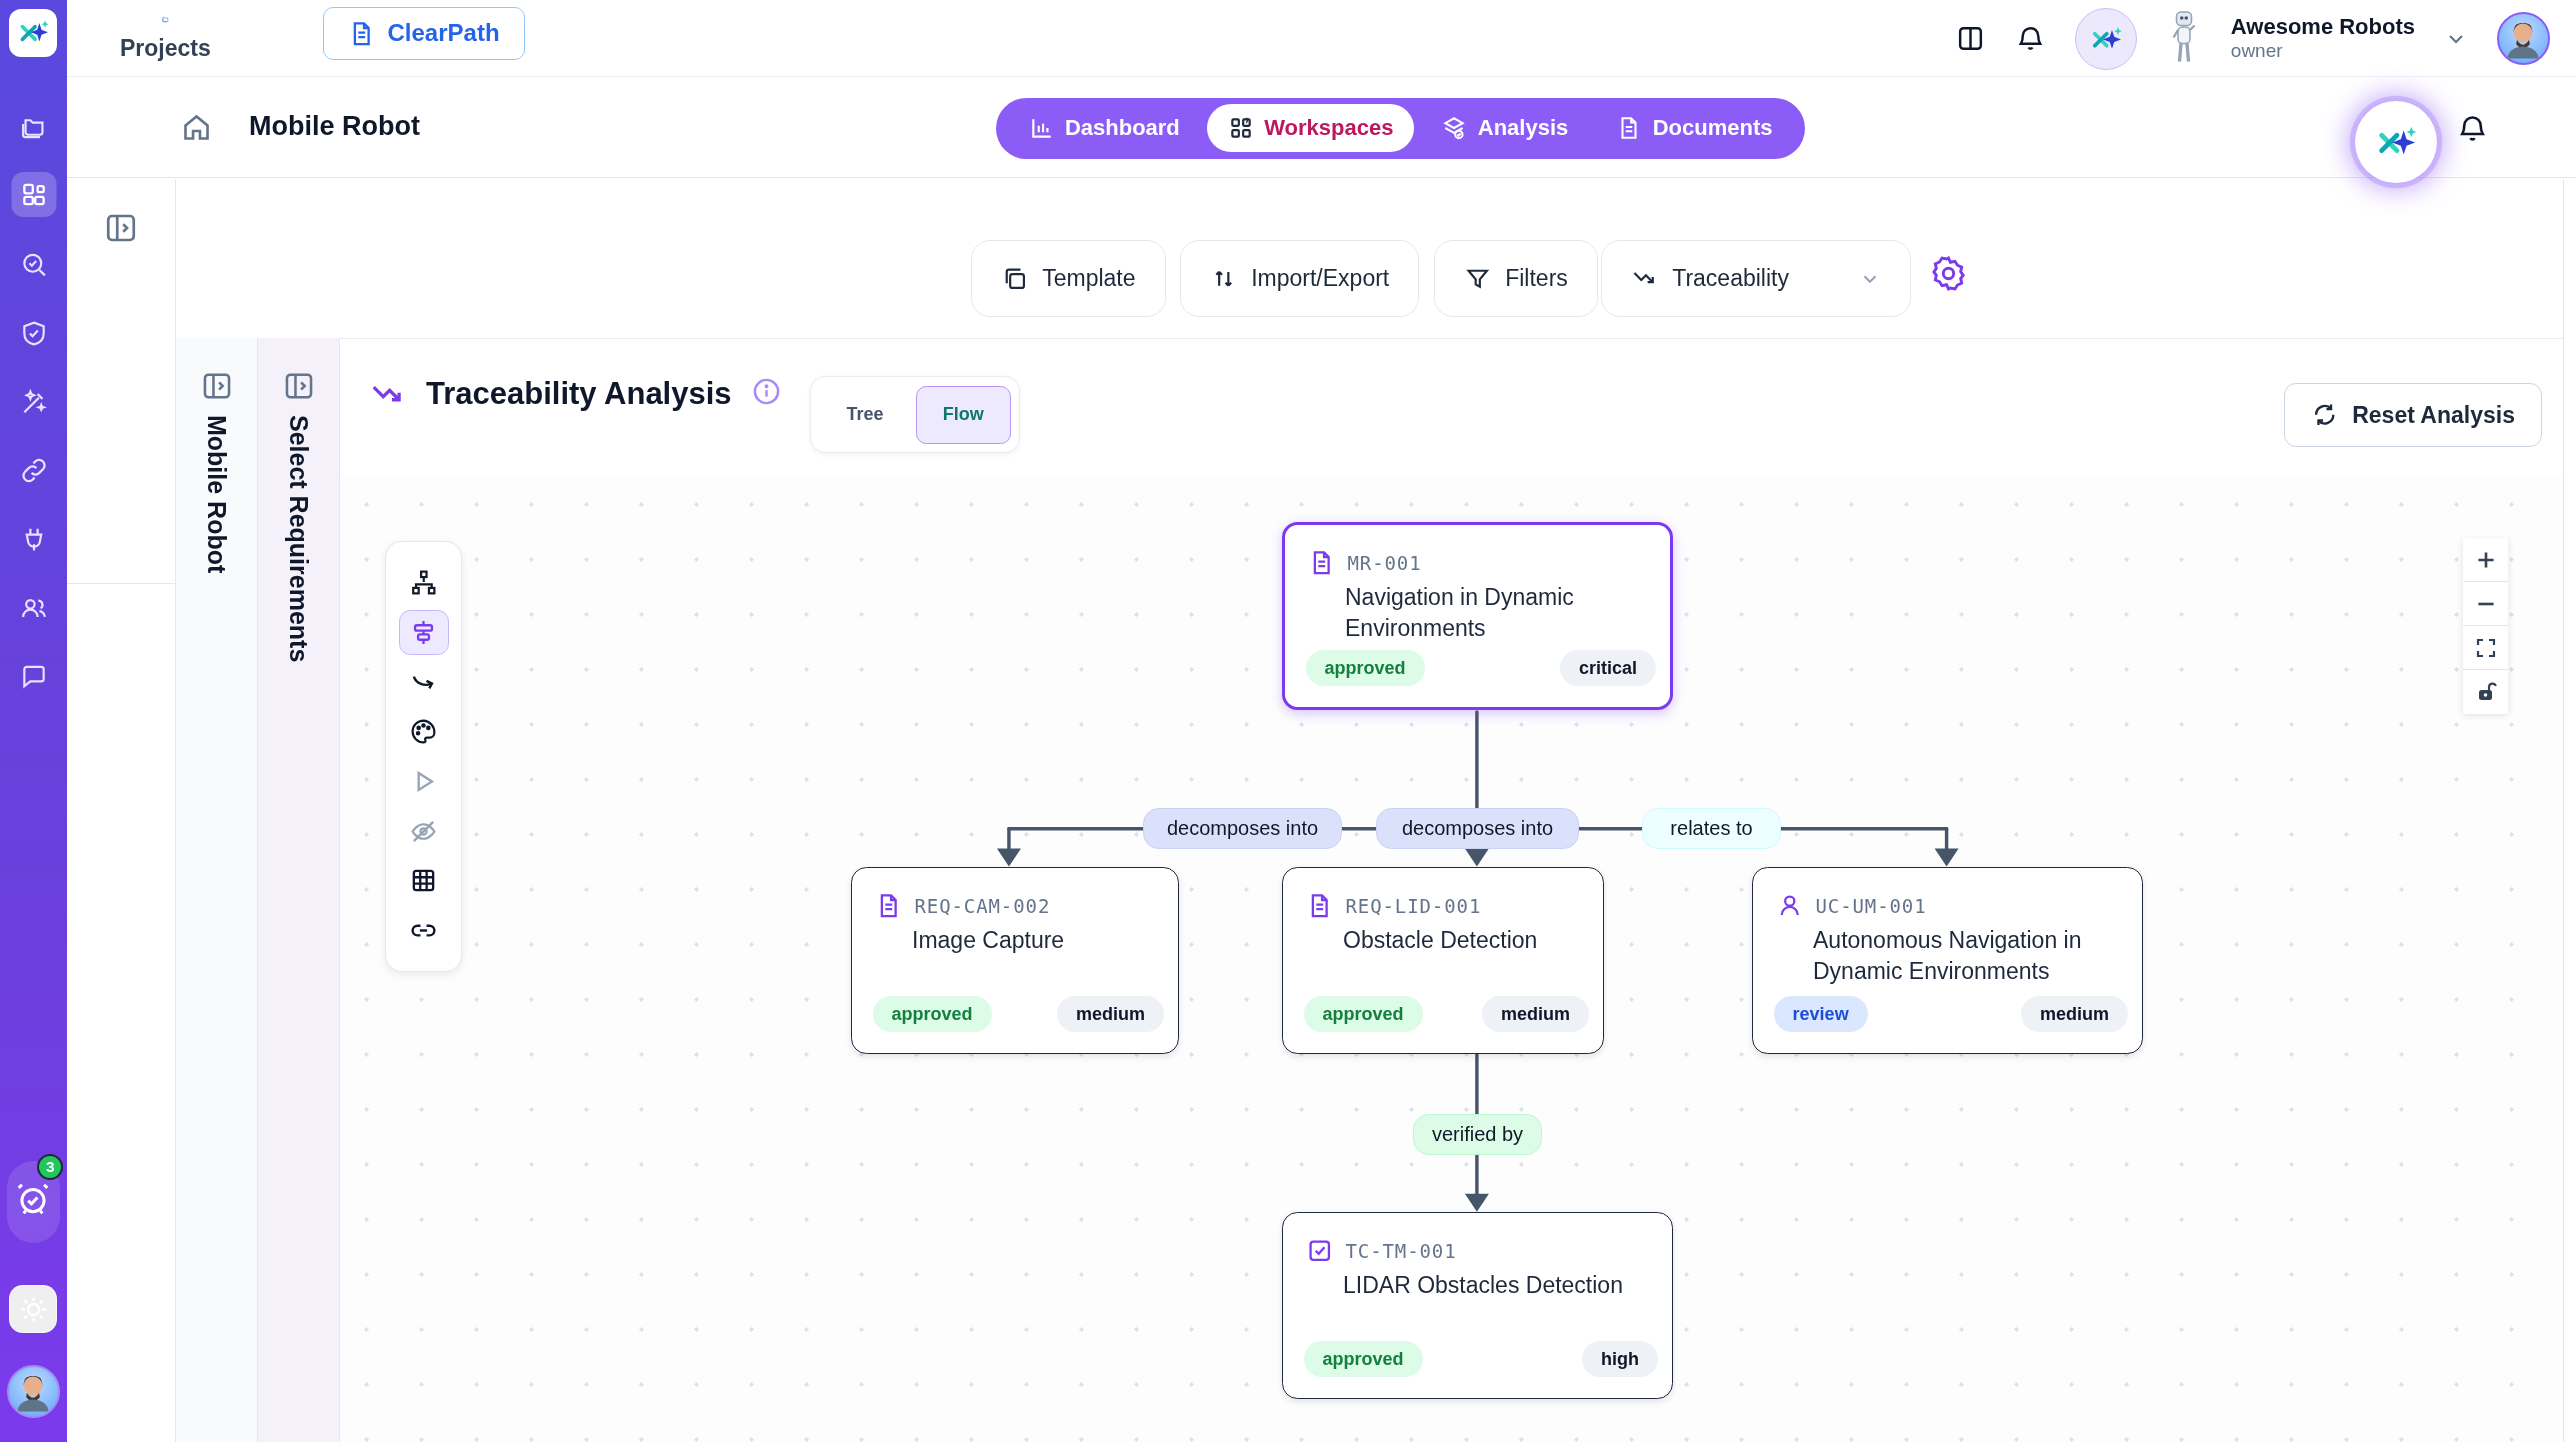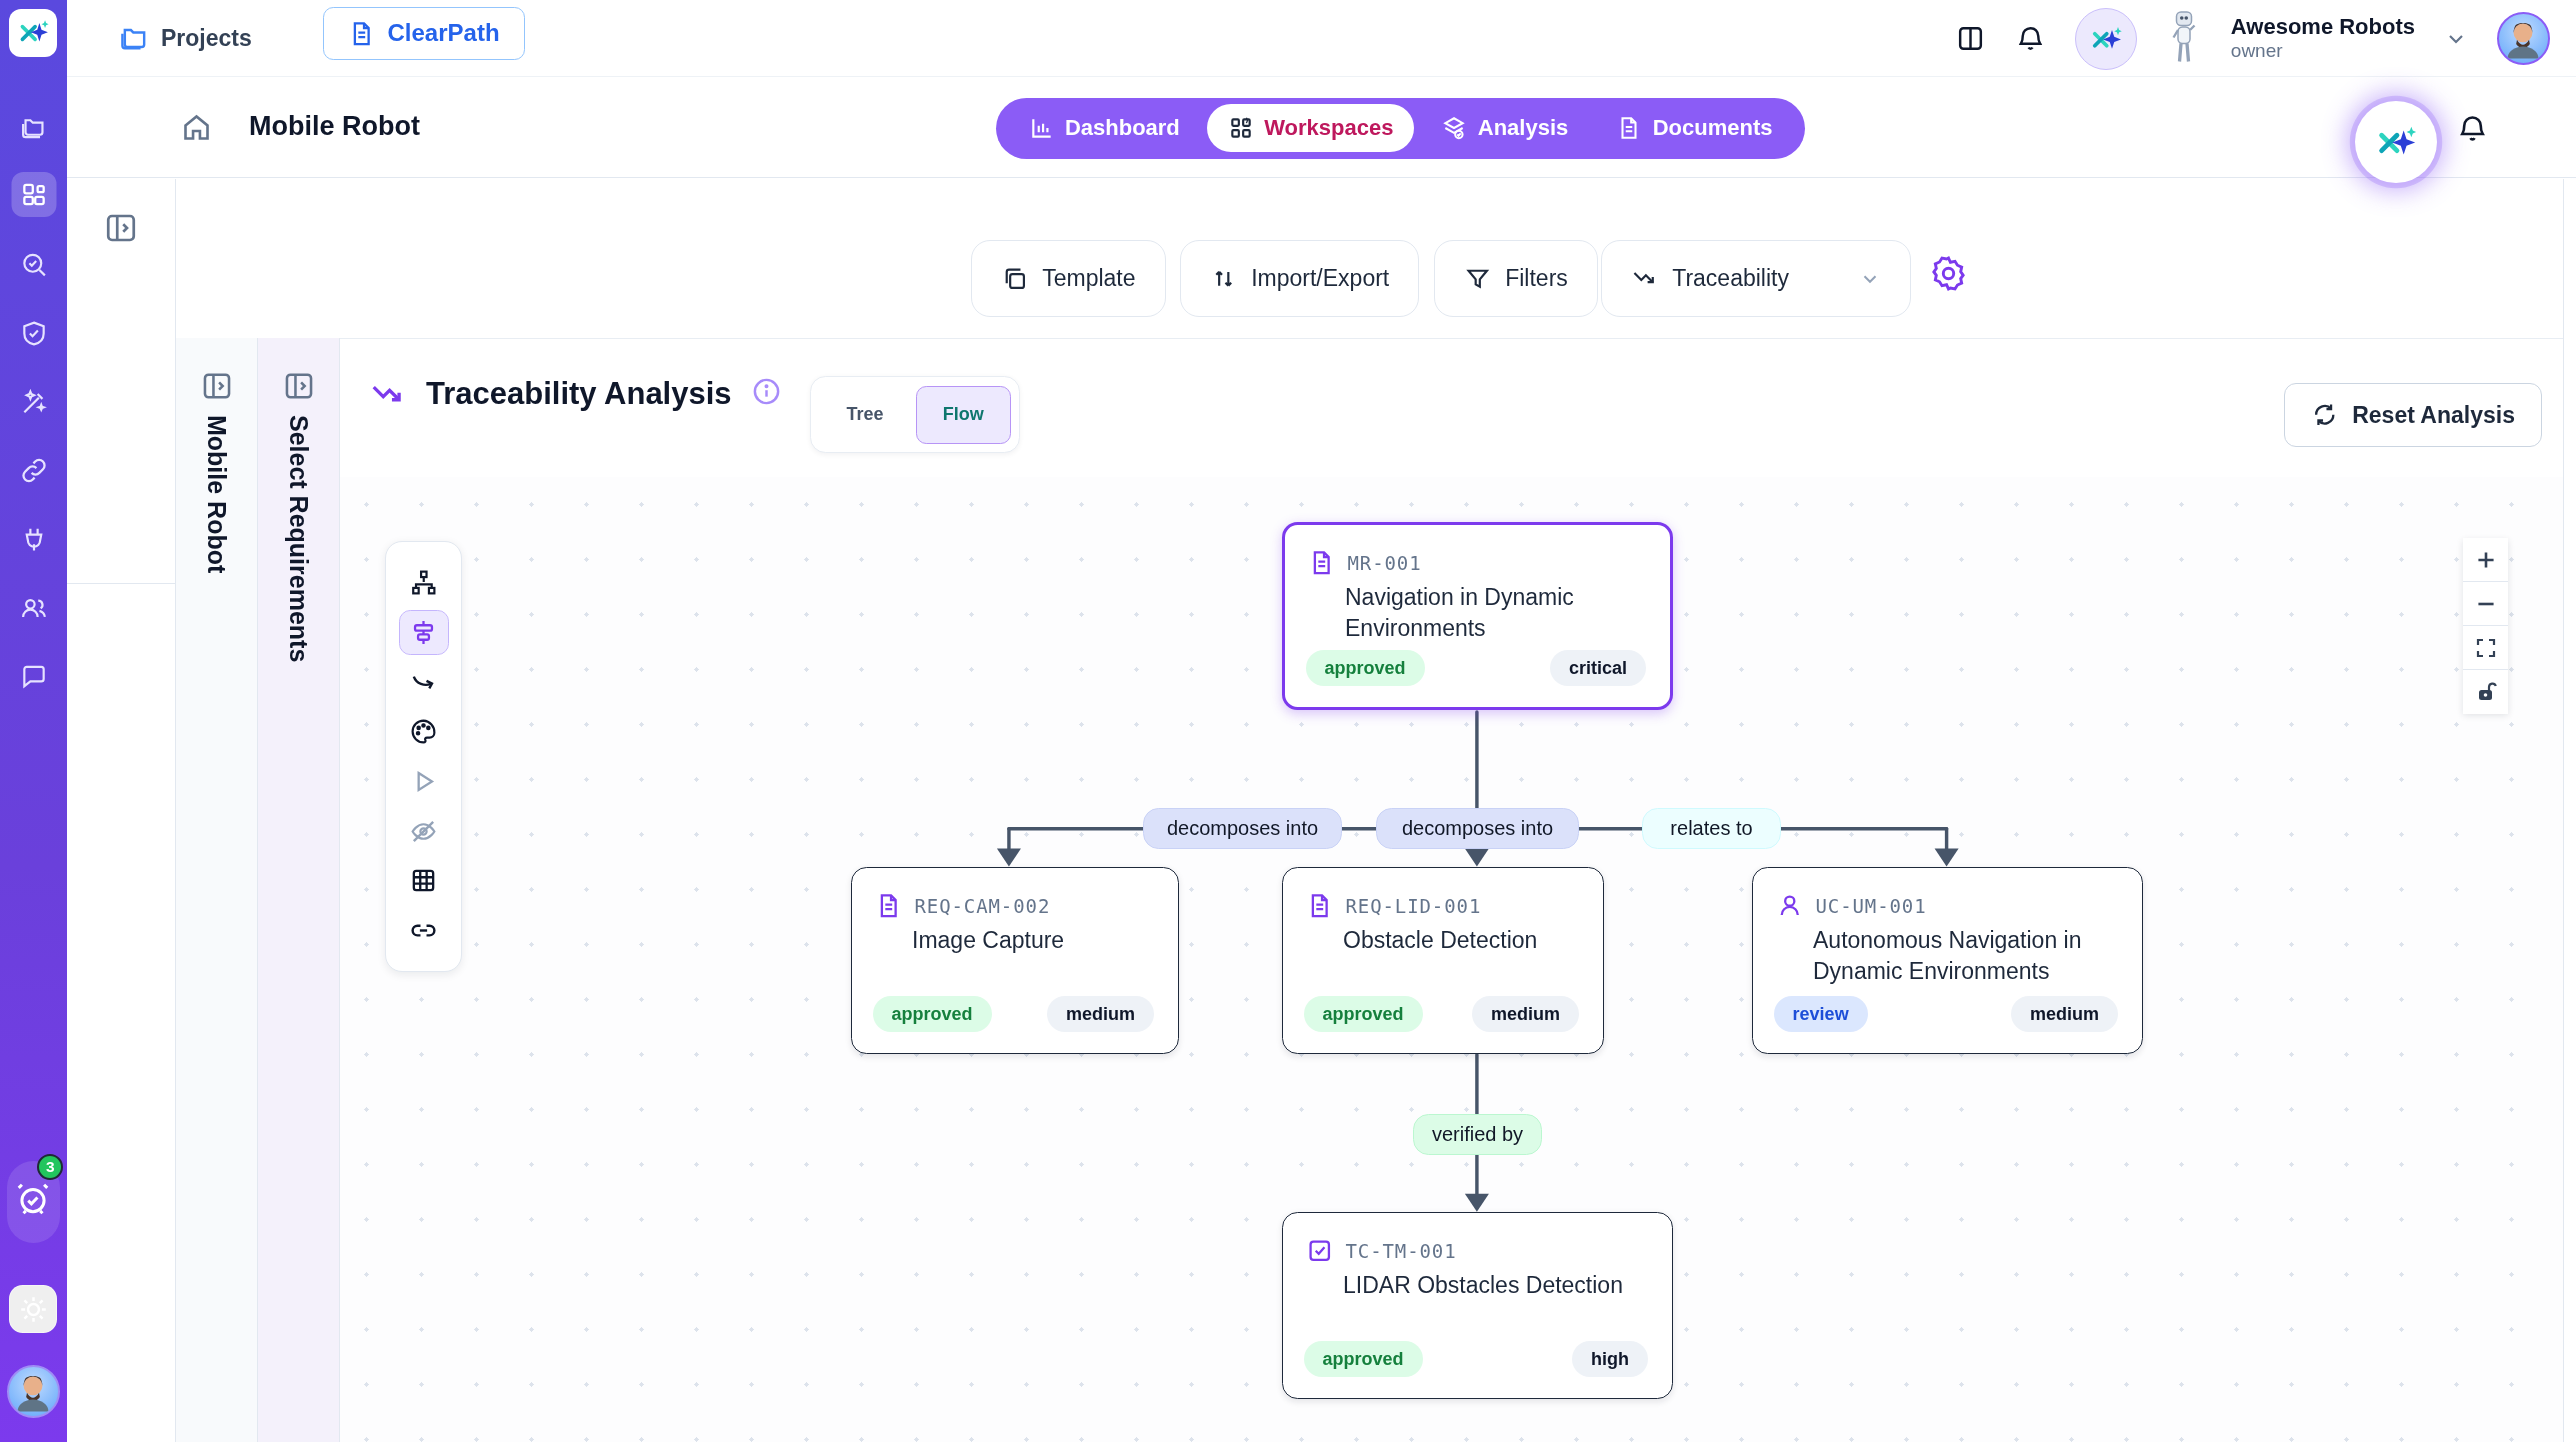--- a/index.html
+++ b/index.html
@@ -24,21 +24,21 @@
     display:flex; align-items:center; justify-content:center; }
   .theme-btn { position:absolute; left:9.4px; top:1285px; width:48px; height:48px;
     border:1.7px solid rgba(255,255,255,.45); border-radius:13.7px; display:flex; align-items:center; justify-content:center; }
   .rail-avatar { position:absolute; left:6.9px; top:1365px; width:53px; height:53px; border-radius:50%;
     border:2.6px solid #9f8df5; overflow:hidden; background:radial-gradient(circle at 50% 35%,#bfdbfe,#60a5fa); }
 
   
   .topbar { position:absolute; left:67px; top:0; width:2509px; height:77px; background:#fff;
     border-bottom:0.9px solid #eef2f6; z-index:20; }
   .projects-tab { position:absolute; left:53px; top:15.5px; height:46px; display:flex; align-items:center;
-    gap:12px; cursor:pointer; }
+    gap:12px; cursor:pointer;flex-direction:column; }
   .projects-tab span { font-size:23px; font-weight:600; color:#334155; }
   .clearpath-tab { position:absolute; left:256px; top:6.9px; height:53px; padding:0 24px;
     border:1.7px solid #93c5fd; border-radius:10.3px; display:flex; align-items:center; gap:12px;
     background:#fff; cursor:pointer; }
   .clearpath-tab span { font-size:24px; font-weight:600; color:#2563eb; }
   .top-right { position:absolute; right:26px; top:0; height:77px; display:flex; align-items:center; gap:29px; }
   .icon-btn { background:none; border:none; cursor:pointer; display:flex; align-items:center; justify-content:center; }
   .ai-chip { width:62px; height:62px; border-radius:50%; background:#ece9fd; border:1.7px solid #cabffb;
     display:flex; align-items:center; justify-content:center; cursor:pointer; }
   .account { display:flex; flex-direction:column; line-height:1.2; cursor:pointer; }
@@ -102,21 +102,21 @@
   .fnode { position:absolute; background:#fff; border:1.7px solid #1e293b; border-radius:15.5px;
     box-shadow:0 2.6px 6.9px rgba(15,23,42,.10); z-index:4; cursor:pointer; }
   .fnode.highlight { border:3.4px solid #7c3aed; box-shadow:0 3.4px 12px rgba(124,58,237,.28); }
   .fnode .nhead { position:absolute; left:23px; top:24px; display:flex; align-items:center; gap:12px; }
   .fnode .nid { font-family:"DejaVu Sans Mono", monospace; font-size:19px; color:#64748b; letter-spacing:0.9px; }
   .fnode .ntitle { position:absolute; left:60px; top:57px; right:22px; font-size:23px; font-weight:500;
     color:#1e293b; line-height:1.35; }
   .badge { position:absolute; bottom:20.6px; height:36px; border-radius:18px; display:flex; align-items:center;
     padding:0 19px; font-size:18px; font-weight:700; }
   .badge.status { left:20.6px; }
-  .badge.priority { right:24px; background:#eef2f7; color:#0f172a; }
+  .badge.priority { right:14px; background:#eef2f7; color:#0f172a; }
   .badge.approved { background:#dcfce7; color:#15803d; }
   .badge.review { background:#dbe7fe; color:#1d4ed8; }
   .edge-label { position:absolute; top:808px; height:41px; border-radius:15.5px; display:flex; align-items:center;
     justify-content:center; font-size:20px; color:#111827; z-index:5; }
   .edge-label.decomposes { background:#dbe1fa; border:0.9px solid #c9d2f6; }
   .edge-label.relates { background:#ecfeff; border:0.9px solid #cffafe; }
   .edge-label.verified { background:#dcfce7; border:0.9px solid #bbf7d0; top:1114px; }
 
   
   .flow-tools { position:absolute; left:385px; top:541px; width:77px; height:431px; background:#fff;

